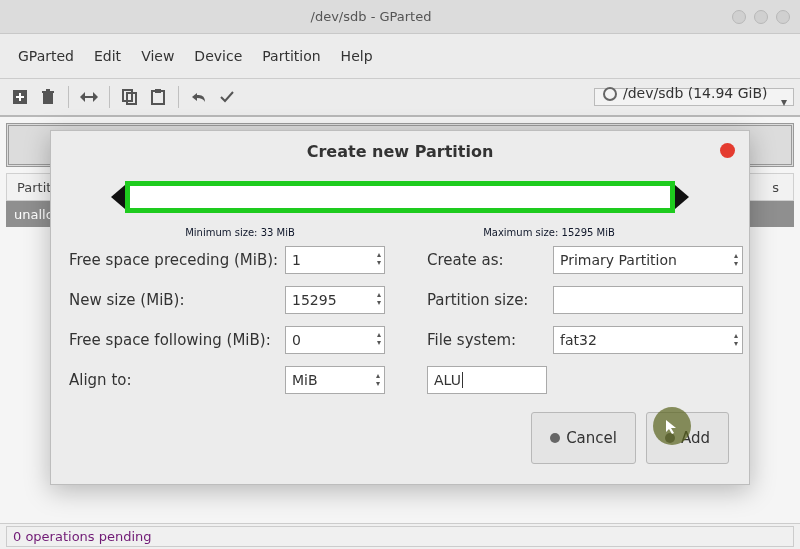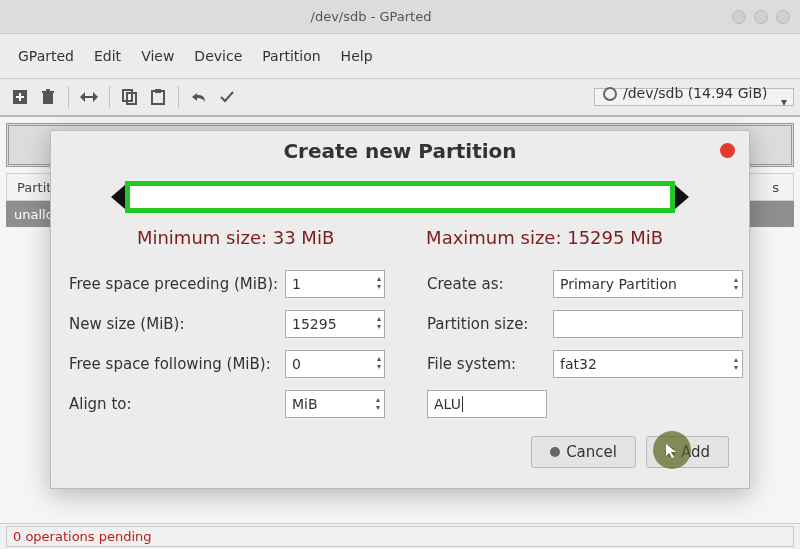--- a/index.html
+++ b/index.html
@@ -136,21 +136,21 @@
   .statusbar {
     position: absolute;
     bottom: 0; left: 0; right: 0;
     height: 26px;
     border-top: 1px solid #ccc;
     background: #f0f0f0;
     display: flex;
     align-items: center;
     padding: 0 6px;
     font-size: 13px;
-    color: #b91c1c;
+    color: #701a75;
   }
   .statusbar-inner {
     border: 1px solid #ccc;
     padding: 2px 6px;
     width: 100%;
   }
 
   
   .dialog {
     position: absolute;
@@ -163,21 +163,21 @@
   }
   .dlg-header {
     height: 40px;
     display: flex;
     align-items: center;
     justify-content: center;
     position: relative;
   }
   .dlg-header .dlg-title {
     font-weight: bold;
-    font-size: 20px;
+    font-size: 16px;
     color: #333;
   }
   .dlg-header .dlg-close {
     position: absolute;
     right: 14px; top: 12px;
     width: 15px; height: 15px;
     border-radius: 50%;
     background: #e43b2f;
   }
 
@@ -198,23 +198,23 @@
   .dlg-resize .track {
     flex: 1;
     height: 32px;
     border: 5px solid #1ecb1e;
     background: #fff;
   }
 
   .dlg-sizes {
     display: flex;
     justify-content: space-around;
-    font-size: 18px;
-    color: #7f1d1d;
-    margin-bottom: 22px;
+    font-size: 10px;
+    color: #0f172a;
+    margin-bottom: 8px;
     padding: 0 40px;
   }
 
   .dlg-grid {
     display: grid;
     grid-template-columns: 210px 100px 30px 120px 190px;
     column-gap: 6px;
     row-gap: 12px;
     padding: 0 18px 10px 18px;
     align-items: center;
@@ -261,21 +261,21 @@
 
   .dlg-buttons {
     display: flex;
     justify-content: flex-end;
     gap: 10px;
     padding: 8px 20px 20px;
   }
   .dlg-buttons .btn {
     border: 1px solid #b8b8b8;
     background: #e4e4e4;
-    padding: 6px 18px;
+    padding: 16px 18px;
     display: flex;
     align-items: center;
     gap: 6px;
     font-size: 15px;
     position: relative;
     border-radius: 3px;
   }
   .btn .dot {
     width: 10px; height: 10px; border-radius: 50%; background: #666;
     display: inline-block;

